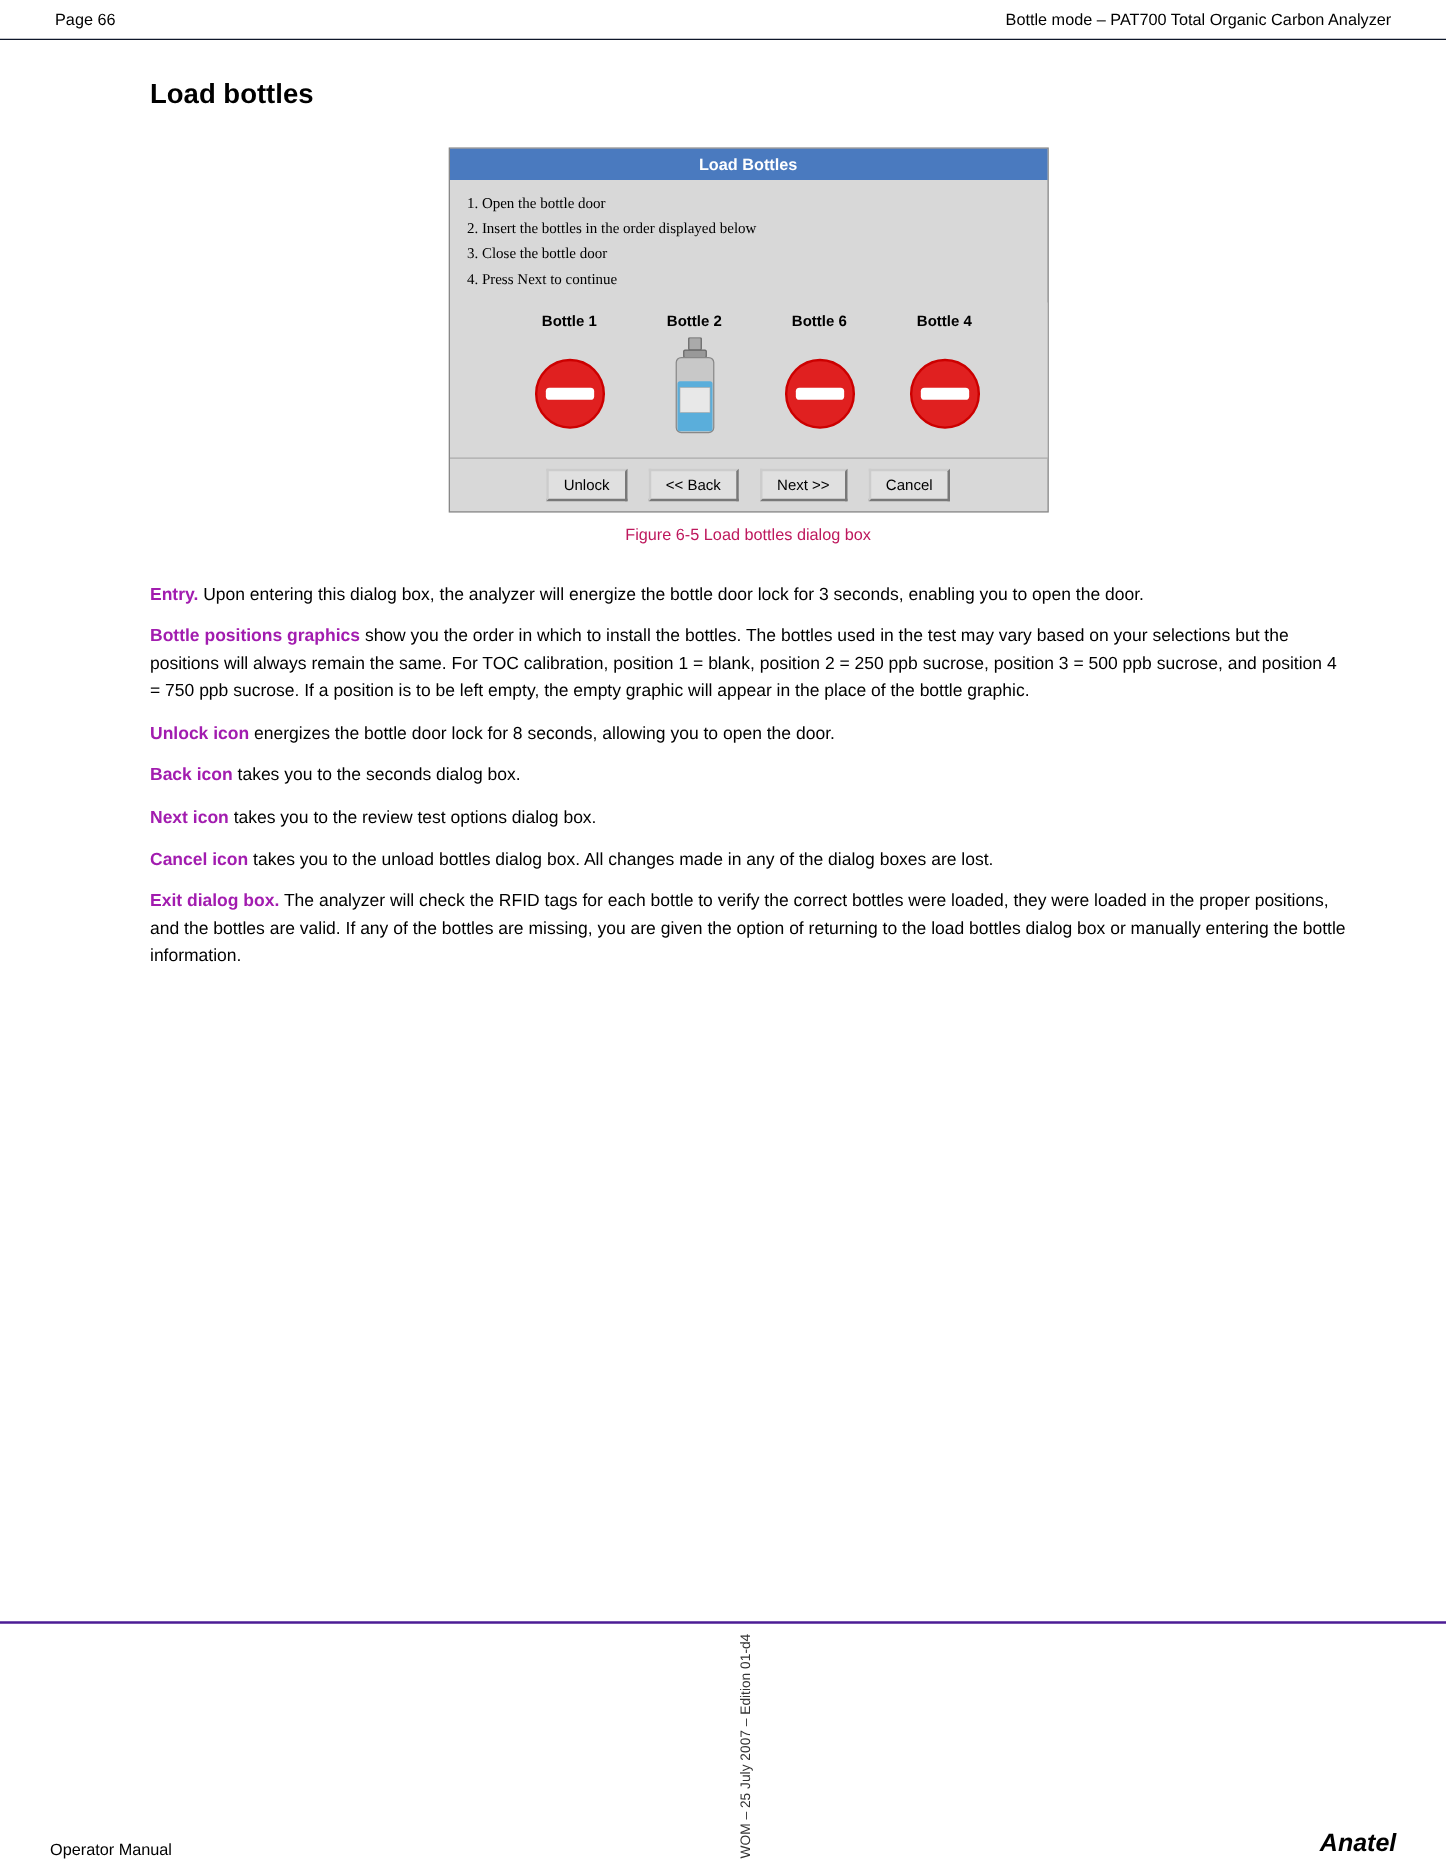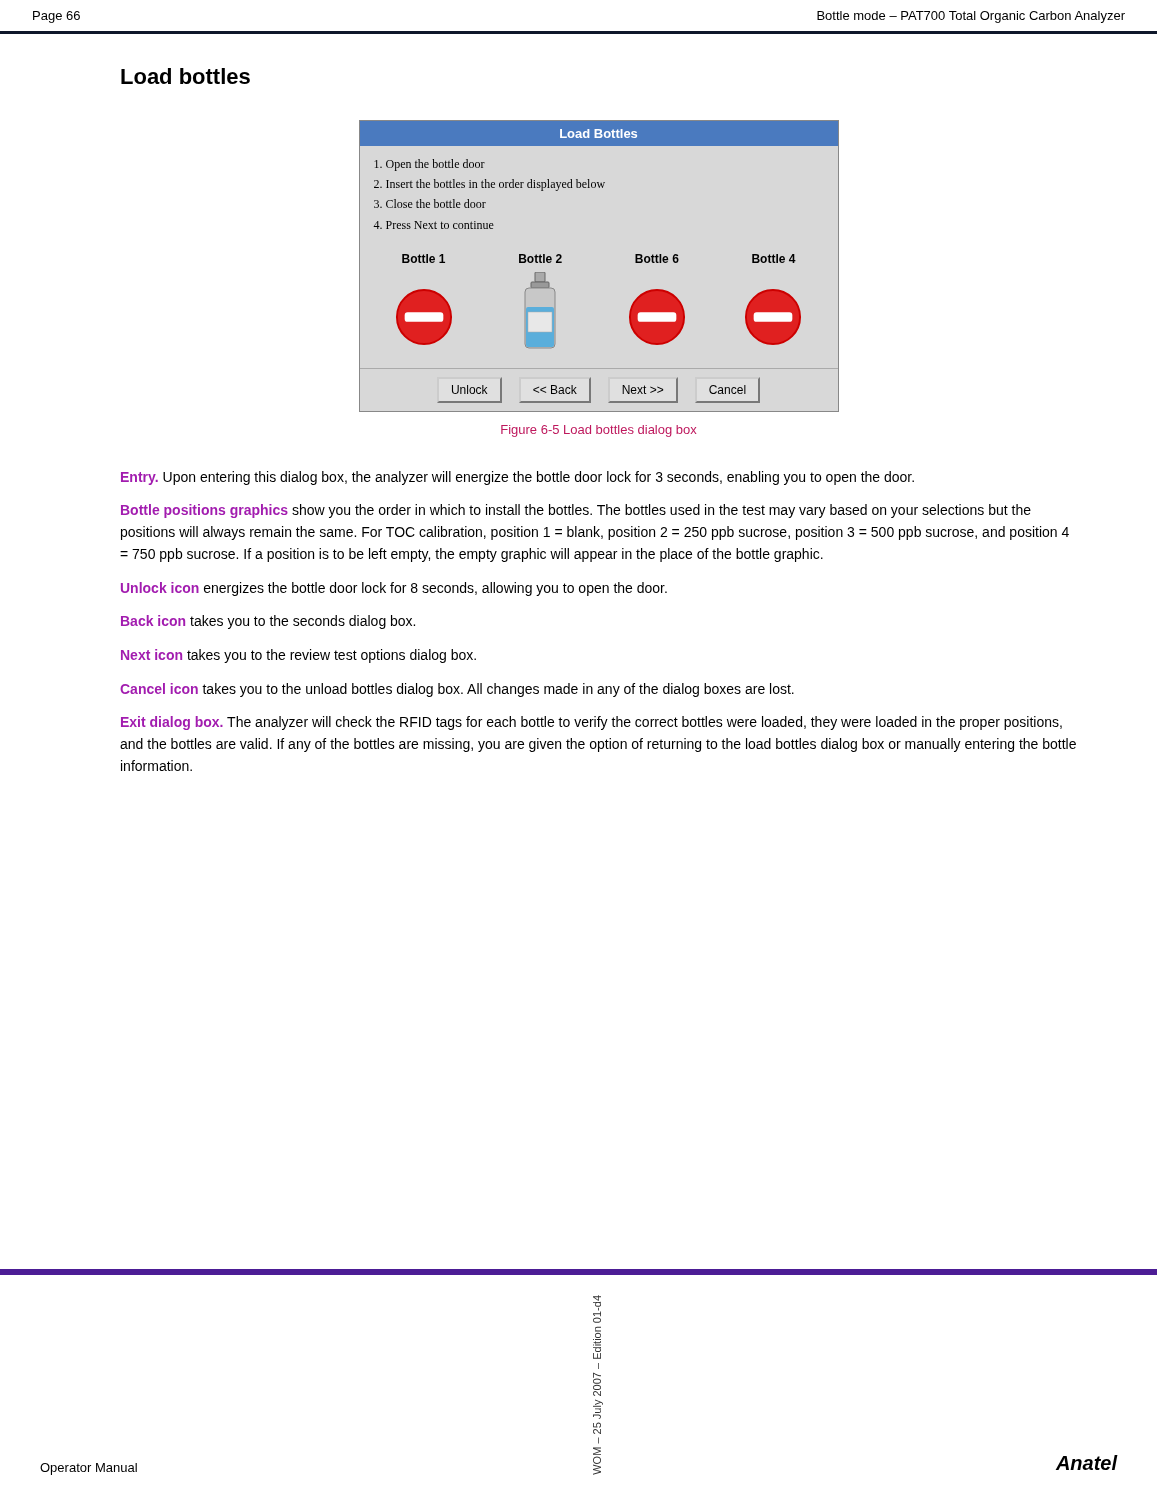--- a/index.html
+++ b/index.html
@@ -9,22 +9,22 @@
       background: #fff;
       color: #000;
       width: 1157px;
       min-height: 1495px;
       position: relative;
     }
     .page-header {
       display: flex;
       justify-content: space-between;
       align-items: center;
-      padding: 8px 32px;
-      border-bottom: 3px solid #0f172a;
+      padding: 8px 44px;
+      border-bottom: 1px solid #0f172a;
       font-size: 13px;
     }
     .page-content {
       padding: 30px 80px 80px 120px;
     }
     .page-title {
       font-size: 22px;
       font-weight: bold;
       color: #000;
       margin-bottom: 30px;
@@ -54,22 +54,22 @@
       padding: 8px 14px;
       font-size: 12px;
       line-height: 1.6;
     }
     .dialog-instructions p {
       margin: 1px 0;
       font-family: Liberation Serif, serif;
     }
     .bottles-section {
       display: flex;
-      justify-content: space-between;
-      padding: 8px 14px 6px 14px;
+      justify-content: flex-end;
+      padding: 8px 32px 6px 14px;
       background: #d8d8d8;
     }
     .bottle-col {
       display: flex;
       flex-direction: column;
       align-items: center;
       width: 100px;
     }
     .bottle-label {
       font-weight: bold;
@@ -114,22 +114,22 @@
       color: #a21caf;
     }
     .page-footer {
       position: absolute;
       bottom: 0;
       left: 0;
       right: 0;
       display: flex;
       justify-content: space-between;
       align-items: flex-end;
-      padding: 20px 40px;
-      border-top: 6px solid #4c1d95;
+      padding: 8px 40px;
+      border-top: 2px solid #4c1d95;
       font-size: 13px;
       text-align: center;
     }
     .footer-right-text {
       font-size: 11px;
       writing-mode: vertical-rl;
       transform: rotate(180deg);
       color: #333;
     }
     

